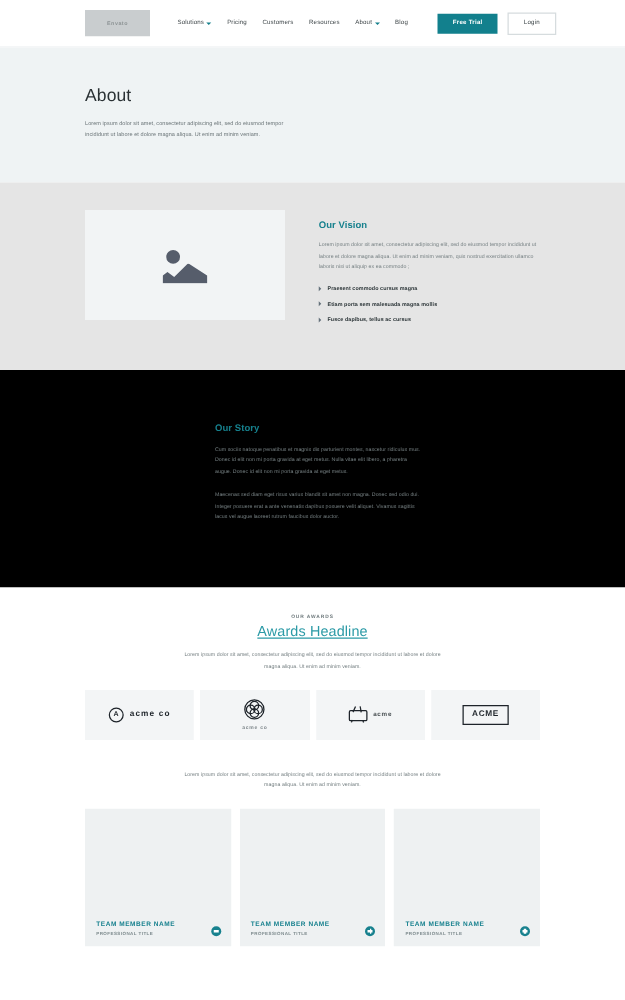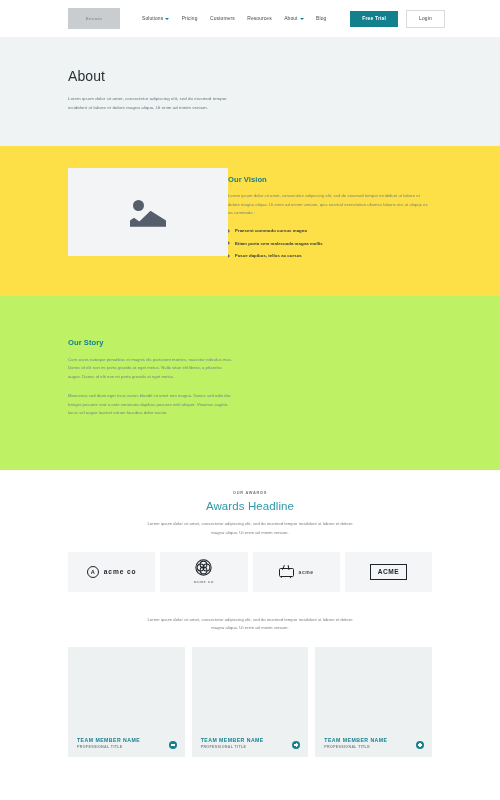--- a/index.html
+++ b/index.html
@@ -59,22 +59,22 @@
     font-size: 14px; font-weight: 400; color: #2a3134;
     letter-spacing: .1px; margin-bottom: 11px;
   }
   .hero p {
     font-size: 4.4px; line-height: 1.95; color: #6a7477;
     max-width: 176px; letter-spacing: .06px;
   }
 
   
   .vision {
-    background: #fde047; padding: 22px 68px 30px 68px;
-    display: flex;  justify-content: center;
+    background: #e5e5e5; padding: 22px 68px 30px 68px;
+    display: flex; gap: 27px; justify-content: center;
   }
   .img-card {
     width: 160px; height: 88px; background: #f2f4f5;
     display: flex; align-items: center; justify-content: center;
     flex: 0 0 auto;
   }
   .ph-icon { width: 36px; height: 29px; position: relative; }
   .ph-sun {
     position: absolute; left: 3px; top: 2px;
     width: 11px; height: 11px; border-radius: 50%; background: #565d6b;
@@ -100,36 +100,36 @@
   }
   .chev {
     width: 0; height: 0; flex: 0 0 auto;
     border-top: 2.1px solid transparent;
     border-bottom: 2.1px solid transparent;
     border-left: 2.6px solid #63707a;
   }
 
   
   .story {
-    background: #bef264; padding: 42px 58px 42px 68px;
-    display: flex; justify-content: flex-start;
+    background: #000000; padding: 42px 58px 42px 68px;
+    display: flex; justify-content: center;
   }
   .story-body { width: 166px; }
   .story-body .sec-title { margin-bottom: 9px; }
   .story-body p { margin-bottom: 11px; }
 
   
   .awards { background: #ffffff; padding: 20px 68px 0 68px; text-align: center; }
   .eyebrow {
     font-size: 3.9px; font-weight: 700; letter-spacing: .75px;
     color: #6d787b; margin-bottom: 5px;
   }
   .headline {
     font-size: 11.5px; font-weight: 400; color: #2b9aa6;
-    letter-spacing: .1px; margin-bottom: 8px;
+    letter-spacing: .1px; margin-bottom: 8px; text-decoration: underline;
   }
   .lede {
     font-size: 4.2px; line-height: 1.95; color: #768083;
     max-width: 206px; margin: 0 auto 15px auto; letter-spacing: .04px;
   }
   .logo-grid { display: flex; gap: 5px; }
   .logo-card {
     flex: 1; height: 40px; background: #f3f5f6;
     display: flex; flex-direction: column;
     align-items: center; justify-content: center; gap: 3px;

